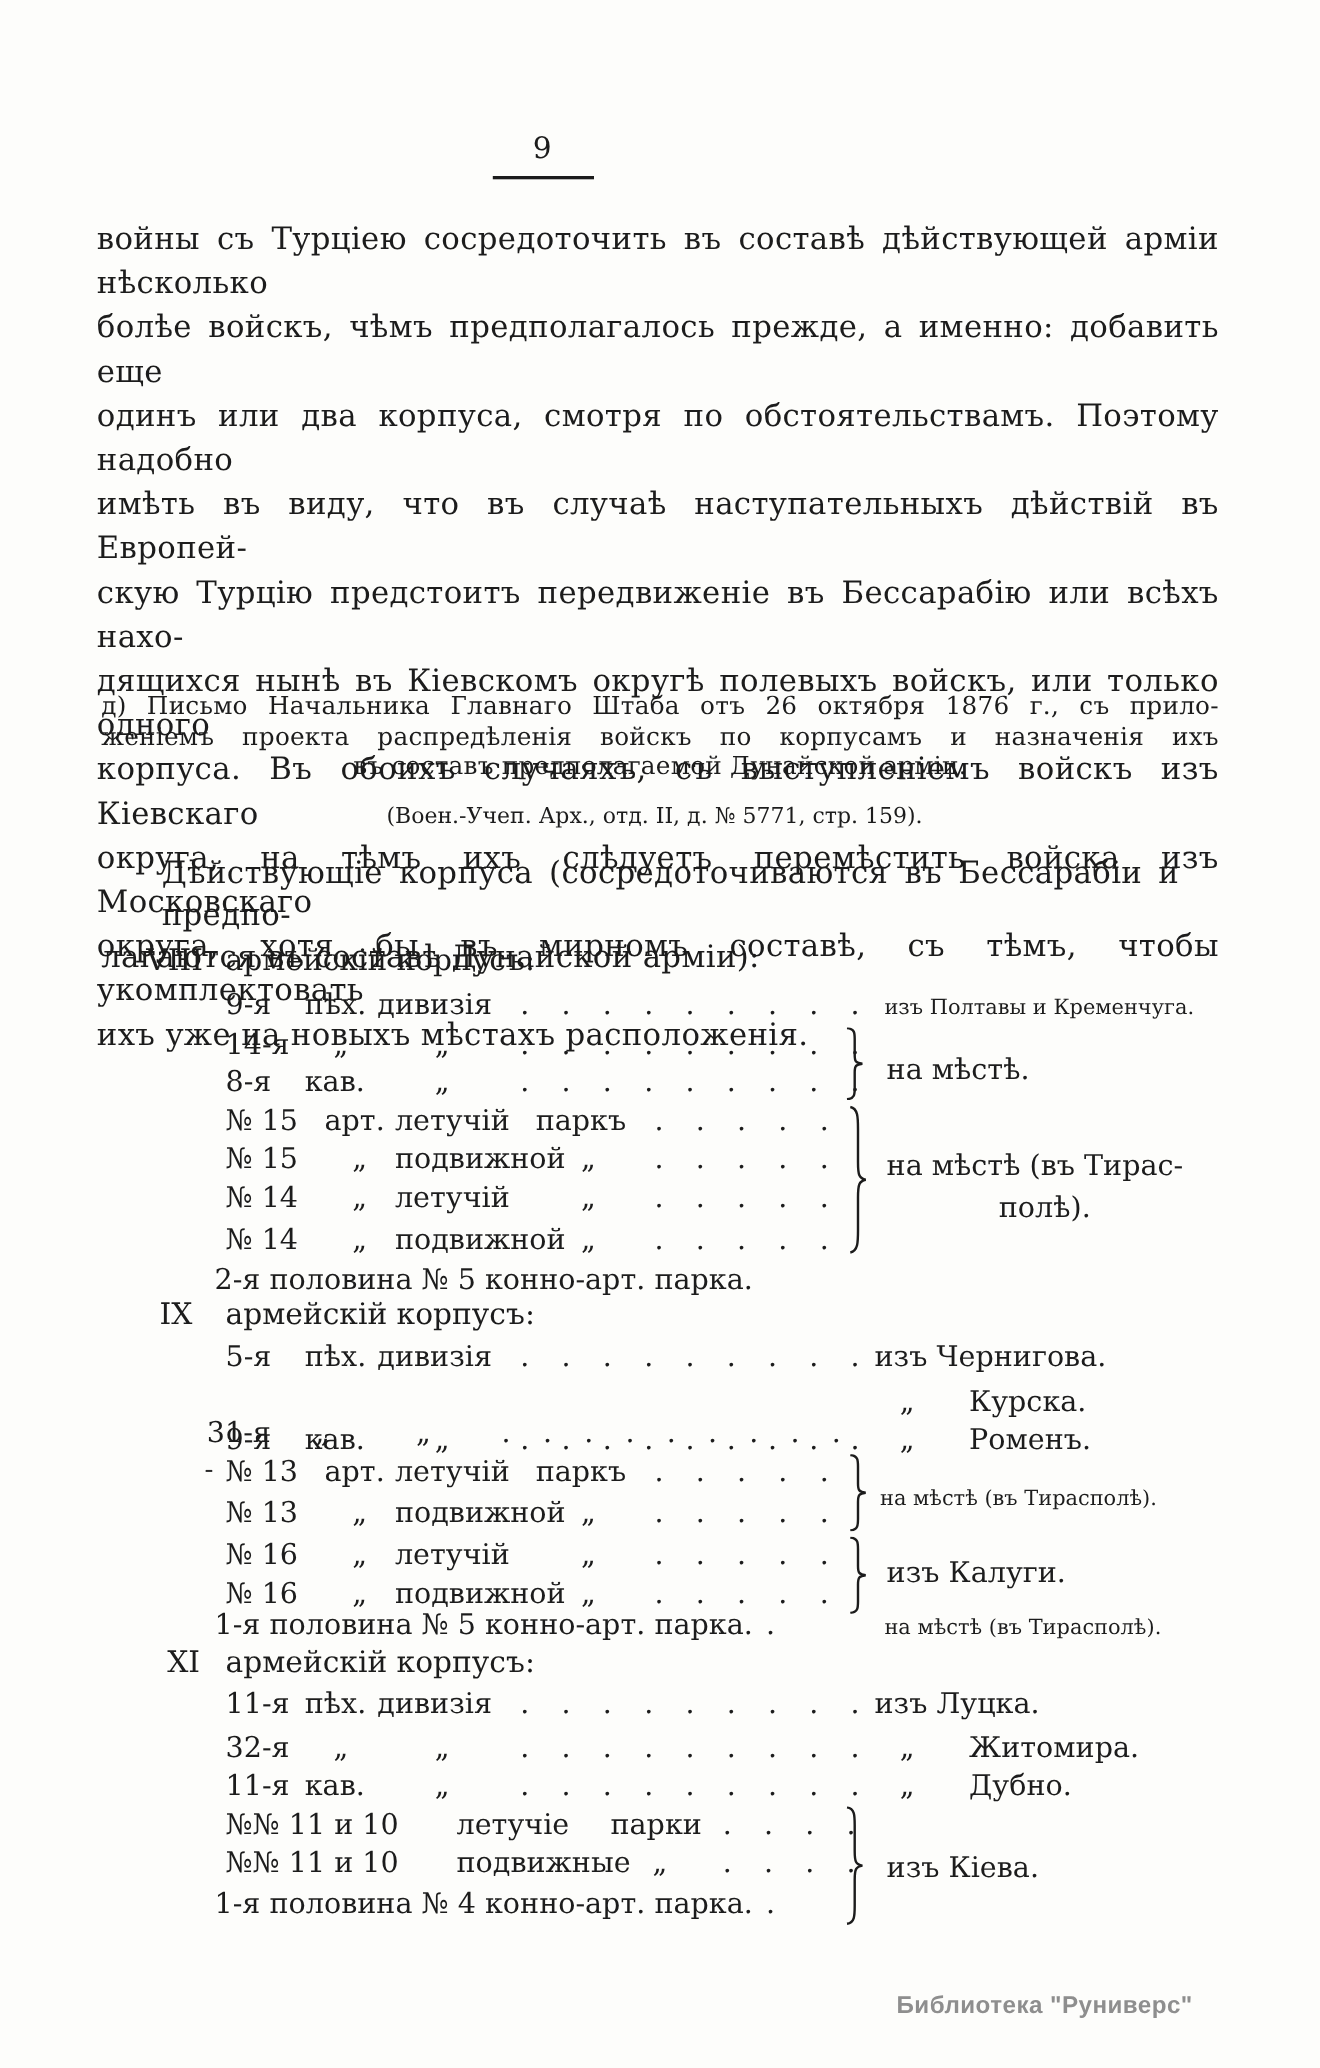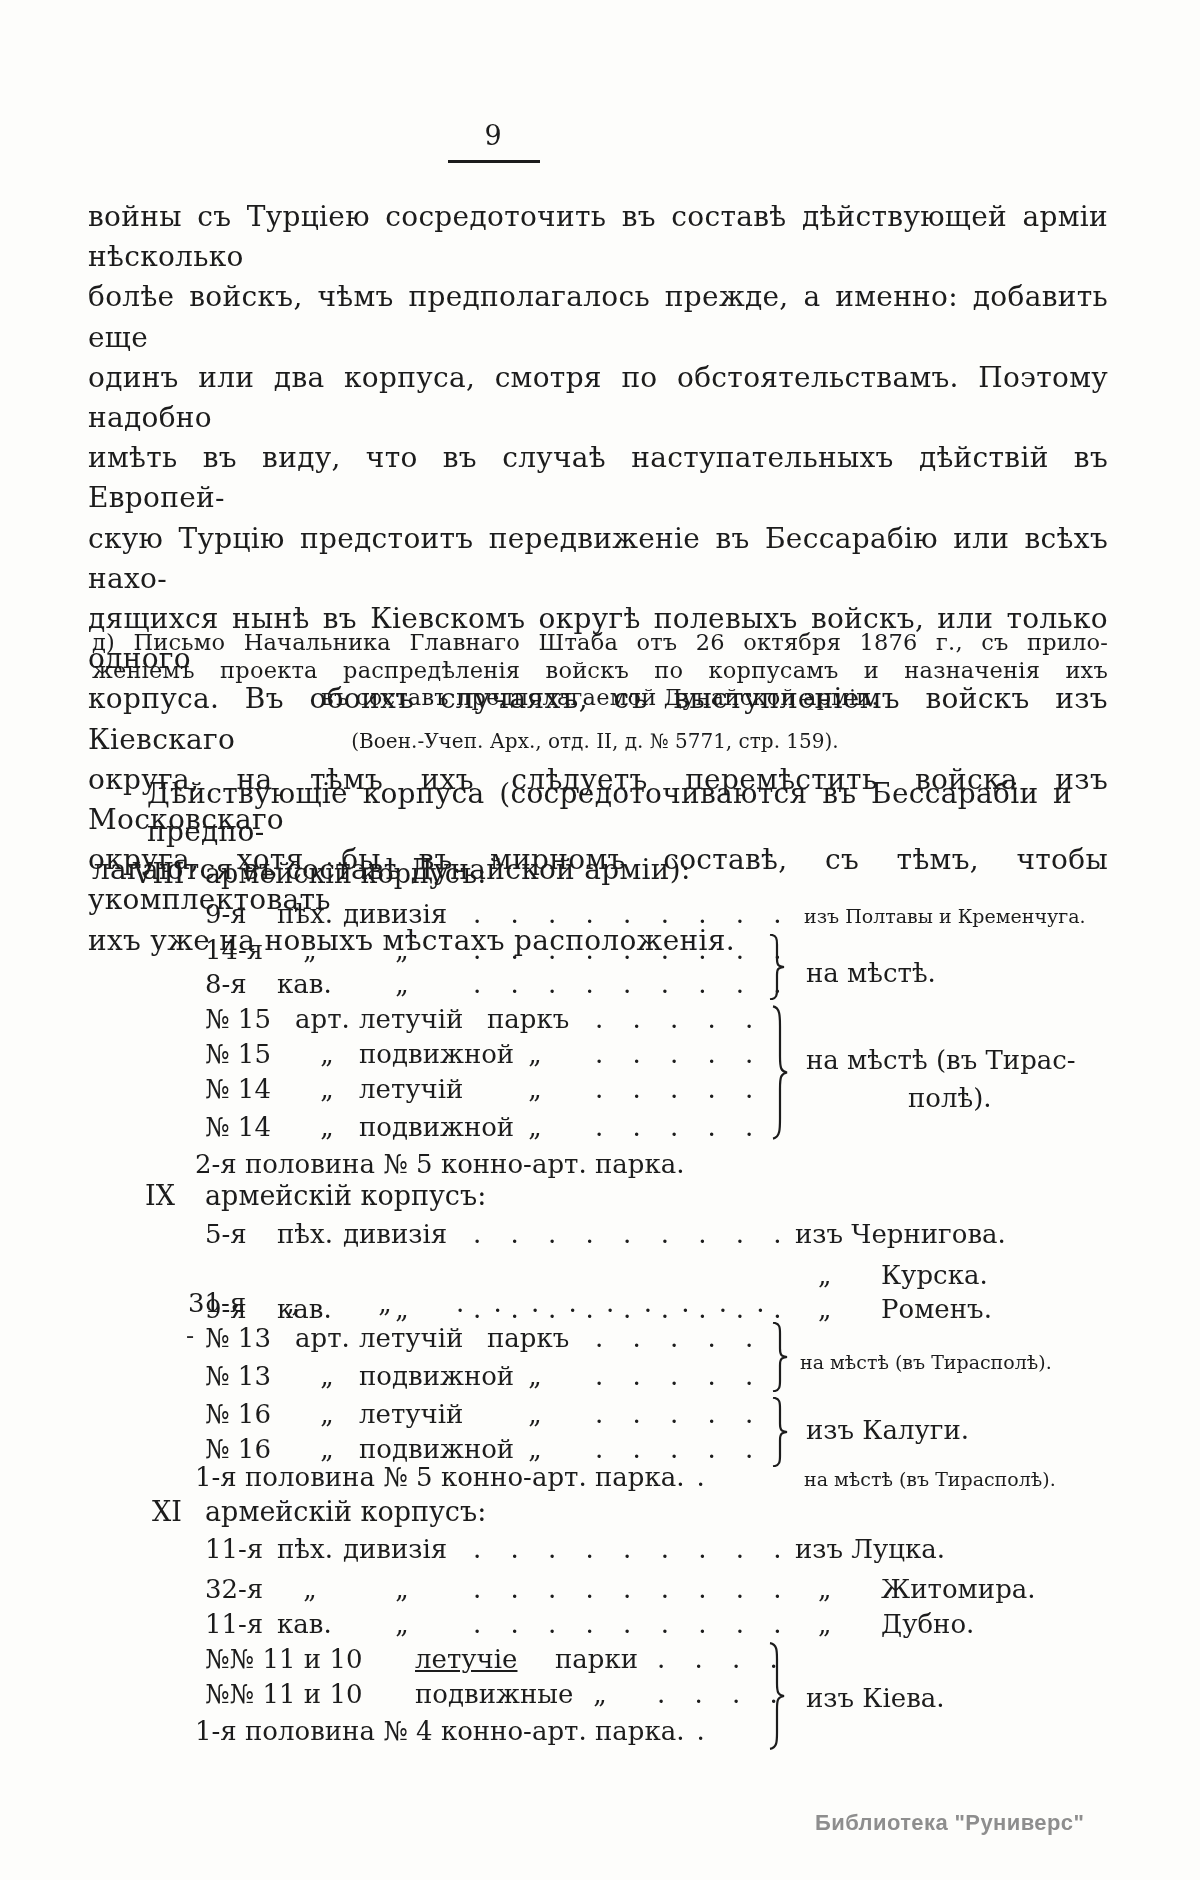--- a/index.html
+++ b/index.html
@@ -141,21 +141,21 @@
         </div>
       </div>
       <div>
         <div class="abs corps-title" style="top: 1496px; left: 152px;"><span class="cnum" style="width: 53px;">XI</span><span>армейскій корпусъ:</span></div>
         <div class="abs unit-row" style="top: 1534px; left: 205px;"><span class="cell" style="width: 72px;">11-я</span><span class="cell" style="width: 66px;">пѣх.</span><span class="cell" style="width: 118px;">дивизія</span><span class="dots">. . . . . . . . .</span></div>
         <div class="abs dest" style="top: 1534px; left: 795px;">изъ Луцка.</div>
         <div class="abs unit-row" style="top: 1574px; left: 205px;"><span class="cell" style="width: 72px;">32-я</span><span class="cell ditto" style="width: 66px;">„</span><span class="cell ditto" style="width: 118px;">„</span><span class="dots">. . . . . . . . .</span></div>
         <div class="abs dest" style="top: 1574px; left: 795px;"><span class="rditto">„</span><span>Житомира.</span></div>
         <div class="abs unit-row" style="top: 1609px; left: 205px;"><span class="cell" style="width: 72px;">11-я</span><span class="cell" style="width: 66px;">кав.</span><span class="cell ditto" style="width: 118px;">„</span><span class="dots">. . . . . . . . .</span></div>
         <div class="abs dest" style="top: 1609px; left: 795px;"><span class="rditto">„</span><span>Дубно.</span></div>
-        <div class="abs unit-row" style="top: 1644px; left: 205px;"><span class="cell" style="width: 210px;">№№ 11 и 10</span><span class="cell" style="width: 140px; text-decoration: underline;">летучіе</span><span class="cell" style="width: 90px;">парки</span><span class="dots">. . . .</span></div>
+        <div class="abs unit-row" style="top: 1644px; left: 205px;"><span class="cell" style="width: 210px;">№№ 11 и 10</span><span class="cell" style="width: 140px;">летучіе</span><span class="cell" style="width: 90px;">парки</span><span class="dots">. . . .</span></div>
         <div class="abs unit-row" style="top: 1679px; left: 205px;"><span class="cell" style="width: 210px;">№№ 11 и 10</span><span class="cell" style="width: 140px;">подвижные</span><span class="cell ditto" style="width: 90px;">„</span><span class="dots">. . . .</span></div>
         <div class="abs unit-row" style="top: 1716px; left: 195px;"><span>1-я половина № 4 конно-арт. парка.</span><span class="dots">.</span></div>
         <div class="abs group-brace" style="top: 1642px; left: 767px;">
           <svg width="18" height="108" viewBox="0 0 18 100" preserveAspectRatio="none">
             <path d="M3,1 C10,2 10,8 10,16 L10,38 C10,47 11,49 17,50 C11,51 10,53 10,62 L10,84 C10,92 10,98 3,99" fill="none" stroke="#1c1c1c" stroke-width="2.2" vector-effect="non-scaling-stroke"></path>
           </svg>
         </div>
         <div class="abs brace-label" style="top: 1679px; left: 806px;">
           <div>изъ Кіева.</div>
         </div>

